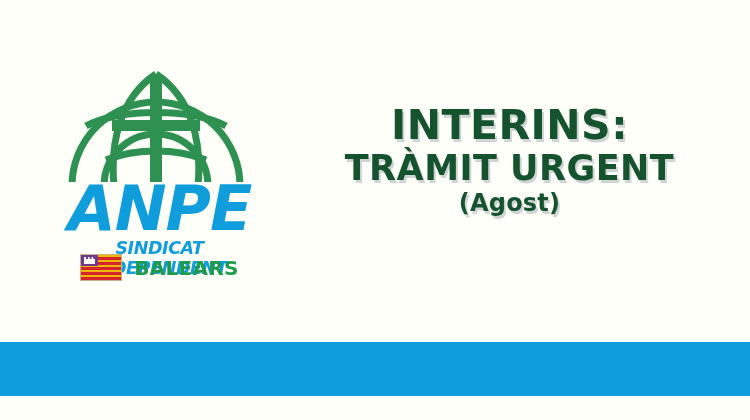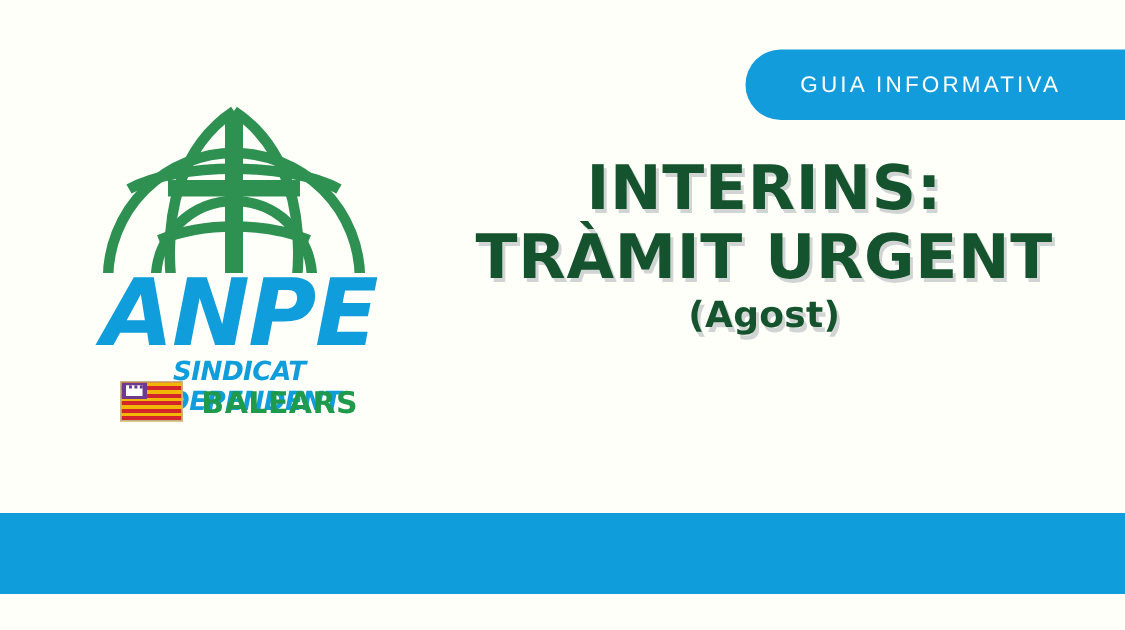--- a/index.html
+++ b/index.html
@@ -165,21 +165,21 @@
     font-family: "DejaVu Sans", sans-serif;
     font-weight: bold;
     text-shadow: 2px 3px 0 rgba(170,178,180,0.55);
   }
   .hl-1 {
     font-size: 41px;
     line-height: 1.12;
     letter-spacing: 0.5px;
   }
   .hl-2 {
-    font-size: 41px;
+    font-size: 35px;
     line-height: 1.12;
     letter-spacing: 0.5px;
     white-space: nowrap;
   }
   .hl-3 {
     font-size: 24px;
     line-height: 1.32;
     letter-spacing: 0.2px;
   }
 
@@ -191,23 +191,20 @@
     width: 750px;
     height: 54px;
     background: #0f9ddb;
   }
 </style>
 </head>
 <body>
 
 <div class="poster">
 
-  <div class="badge">
-    <span class="badge-label">GUIA INFORMATIVA</span>
-  </div>
 
   <div class="logo">
 
     <svg class="globe" viewBox="0 0 180 118">
       <g fill="none" stroke="#2e9152" stroke-width="7">
 
         <path d="M6 118 A84 84 0 0 1 174 118"></path>
 
         <path d="M38 118 A52 52 0 0 1 142 118"></path>
 

